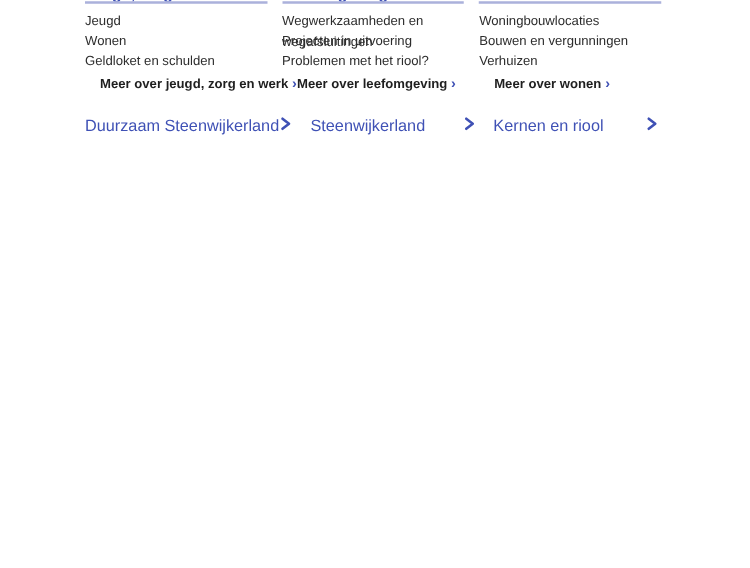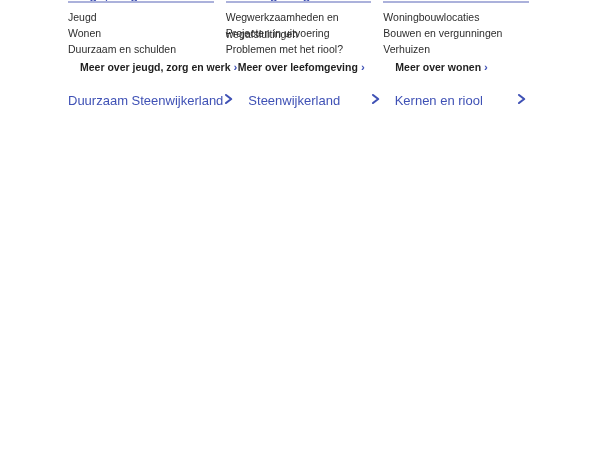--- a/index.html
+++ b/index.html
@@ -95,21 +95,21 @@
 
   <div class="cols">
 
     <section class="col">
       <div class="hdr-clip">
         <span class="hdr">Jeugd, zorg en werk</span>
       </div>
       <ul class="links">
         <li><a href="#">Jeugd</a></li>
         <li><a href="#">Wonen</a></li>
-        <li><a href="#">Duurzaam en schulden</a></li>
+        <li><a href="#">Geldloket en schulden</a></li>
       </ul>
       <a href="#" class="more"><span>Meer over jeugd, zorg en werk</span><span class="chev">›</span></a>
     </section>
 
     <section class="col">
       <div class="hdr-clip">
         <span class="hdr">Leefomgeving</span>
       </div>
       <ul class="links">
         <li><a href="#">Wegwerkzaamheden en wegafsluitingen</a></li>

